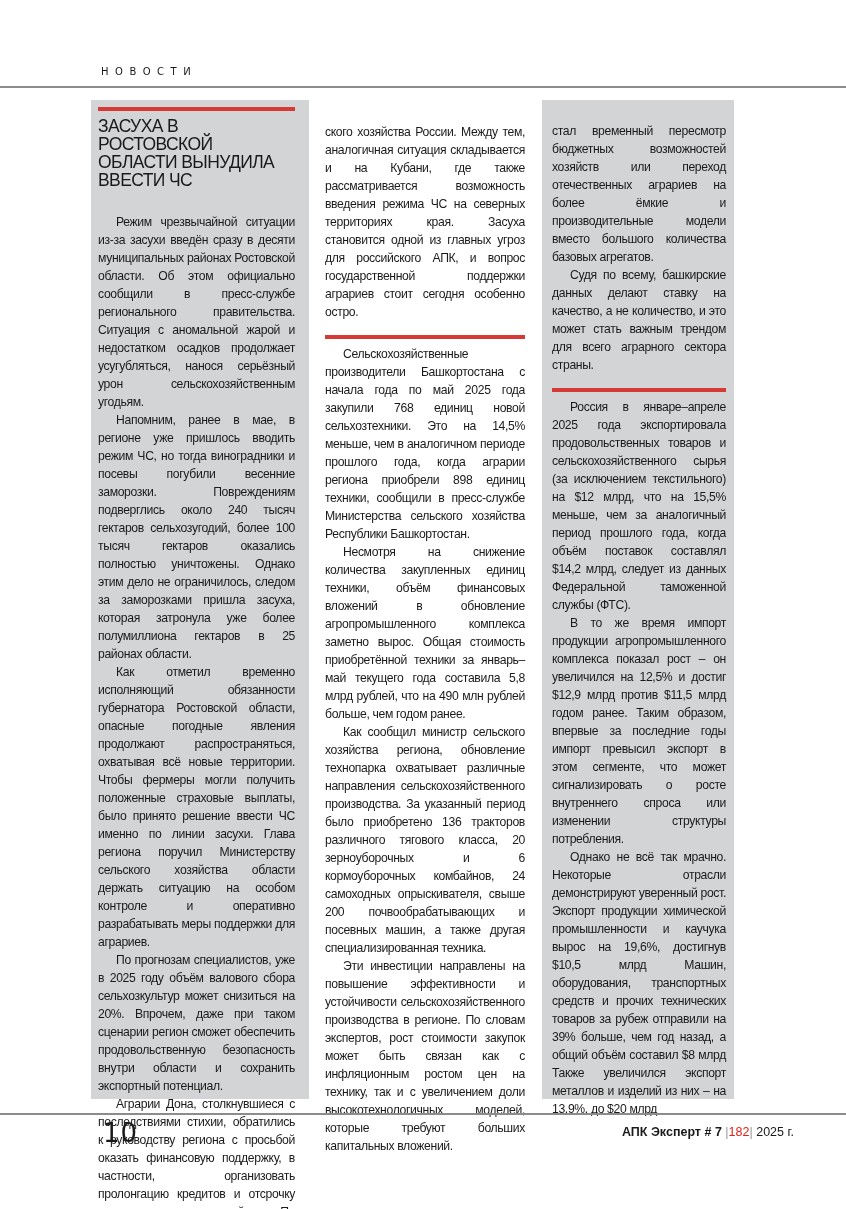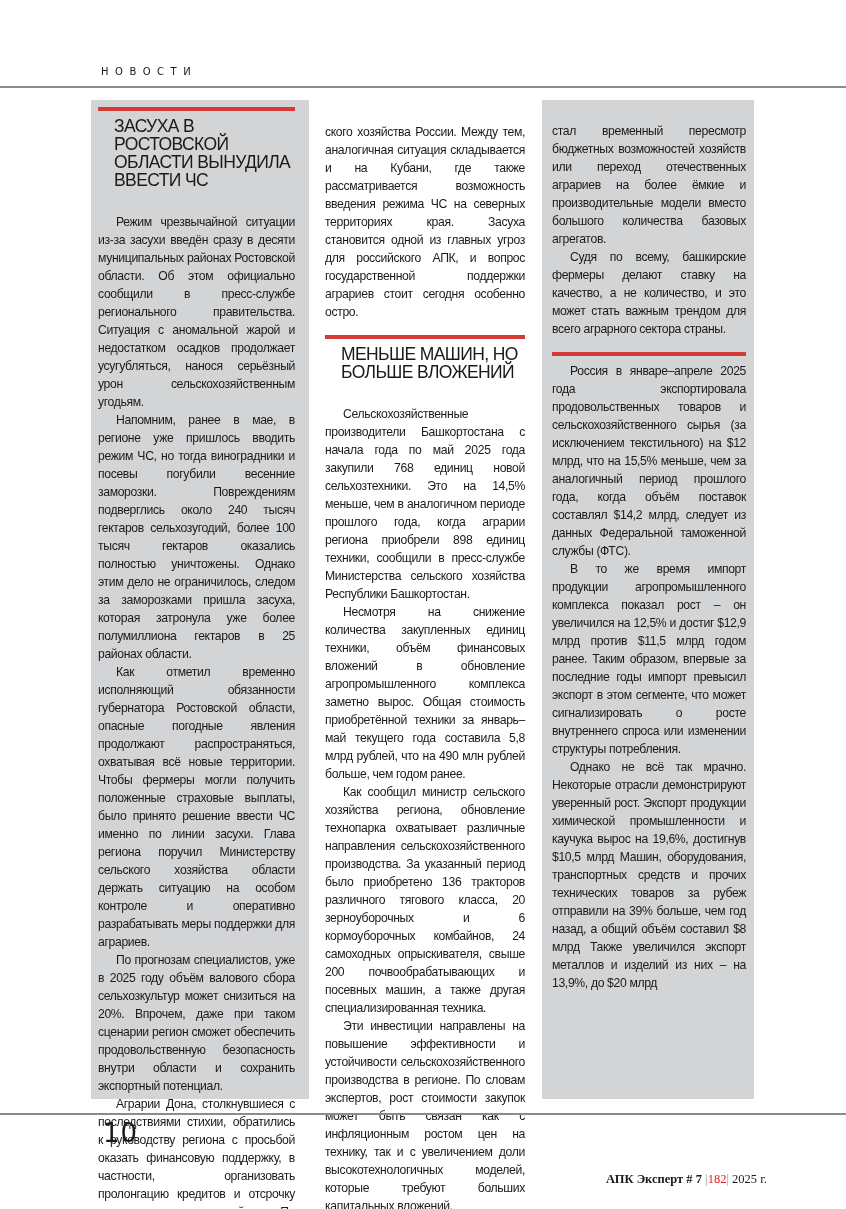--- a/index.html
+++ b/index.html
@@ -12,40 +12,39 @@
     font-size: 10px; letter-spacing: 6.5px; color: #1a1a1a;
     font-family: "DejaVu Sans", sans-serif; font-weight: normal;
   }
   .rule { position: absolute; left: 0; width: 846px; height: 2px; background: #8c8c8c; }
   .rule.top { top: 86px; }
   .rule.bottom { top: 1113px; }
   .col { position: absolute; top: 100px; height: 999px; box-sizing: border-box; }
   .col.gray { background: #d3d4d6; }
   .col1 { left: 91px; width: 218px; padding: 7px 14px 0 7px; }
   .col2 { left: 318px; width: 214px; padding: 23px 7px 0 7px; }
-  .col3 { left: 542px; width: 212px; padding: 22px 8px 16px 10px; }
+  .col3 { left: 542px; width: 192px; padding: 22px 8px 16px 10px; }
   .redbar { height: 4px; background: #d63a36; margin: 0 0 6px 0; }
   .headline {
     font-family: "Liberation Sans Narrow", "Liberation Sans", sans-serif;
     font-size: 17.5px; line-height: 18px; font-weight: normal; color: #1a1a1a;
-    text-transform: uppercase; letter-spacing: -0.6px; margin: 0 0 24px 16px;
+    text-transform: uppercase; letter-spacing: -0.6px; margin: 0 0 24px 0;
   }
   .body-text p {
     margin: 0; font-size: 12.2px; line-height: 18px; text-align: justify;
     text-indent: 18px; letter-spacing: -0.35px; hyphens: manual;
   }
   .spacer { height: 14px; }
   .page-number {
     position: absolute; left: 103px; top: 1118px; font-size: 26px; color: #1a1a1a;
     font-family: "DejaVu Sans", sans-serif; font-weight: normal; letter-spacing: 1px;
   }
   .footer-brand {
-    position: absolute; left: 606px; top: 1125px; font-size: 12.5px; color: #1a1a1a;
-    font-family: Liberation Serif, serif;
-    margin-top: 47px;
+    position: absolute; left: 622px; top: 1125px; font-size: 12.5px; color: #1a1a1a;
+    font-family: Liberation Sans, sans-serif;
   }
   .footer-brand .brand { font-weight: bold; }
   .footer-brand .issue-total { color: #e32118; }
   .footer-brand .sep { color: #999; }
 </style>
 </head>
 <body>
 
 <div class="section-label">НОВОСТИ</div>
 <div class="rule top"></div>
@@ -61,34 +60,33 @@
     <p>Аграрии Дона, столкнувшиеся с последствиями стихии, обратились к руководству региона с просьбой оказать финансовую поддержку, в частности, организовать пролонгацию кредитов и отсрочку лизинговых платежей. По поручению главы региона Минсельхозпрод области уже начал подготовку обращения в федеральное министерство сель-</p>
   </div>
 </div>
 
 <div class="col col2">
   <div class="body-text">
     <p style="text-indent:0">ского хозяйства России. Между тем, аналогичная ситуация складывается и на Кубани, где также рассматривается возможность введения режима ЧС на северных территориях края. Засуха становится одной из главных угроз для российского АПК, и вопрос государственной поддержки аграриев стоит сегодня особенно остро.</p>
   </div>
   <div class="spacer"></div>
   <div class="redbar"></div>
-  <h2 class="headline">Меньше машин, но больше вложений</h2>
   <div class="body-text">
     <p>Сельскохозяйственные производители Башкортостана с начала года по май 2025 года закупили 768 единиц новой сельхозтехники. Это на 14,5% меньше, чем в аналогичном периоде прошлого года, когда аграрии региона приобрели 898 единиц техники, сообщили в пресс-службе Министерства сельского хозяйства Республики Башкортостан.</p>
     <p>Несмотря на снижение количества закупленных единиц техники, объём финансовых вложений в обновление агропромышленного комплекса заметно вырос. Общая стоимость приобретённой техники за январь–май текущего года составила 5,8 млрд рублей, что на 490 млн рублей больше, чем годом ранее.</p>
     <p>Как сообщил министр сельского хозяйства региона, обновление технопарка охватывает различные направления сельскохозяйственного производства. За указанный период было приобретено 136 тракторов различного тягового класса, 20 зерноуборочных и 6 кормоуборочных комбайнов, 24 самоходных опрыскивателя, свыше 200 почвообрабатывающих и посевных машин, а также другая специализированная техника.</p>
     <p>Эти инвестиции направлены на повышение эффективности и устойчивости сельскохозяйственного производства в регионе. По словам экспертов, рост стоимости закупок может быть связан как с инфляционным ростом цен на технику, так и с увеличением доли высокотехнологичных моделей, которые требуют больших капитальных вложений.</p>
 
   </div>
 </div>
 
 <div class="col col3 gray">
   <div class="body-text">
     <p style="text-indent:0">стал временный пересмотр бюджетных возможностей хозяйств или переход отечественных аграриев на более ёмкие и производительные модели вместо большого количества базовых агрегатов.</p>
-    <p>Судя по всему, башкирские фермеры делают ставку на качество, а не количество, и это может стать важным трендом для всего аграрного сектора страны.</p>
+    <p>Судя по всему, башкирские данных делают ставку на качество, а не количество, и это может стать важным трендом для всего аграрного сектора страны.</p>
   </div>
   <div class="spacer"></div>
   <div class="redbar"></div>
   <div class="body-text">
     <p>Россия в январе–апреле 2025 года экспортировала продовольственных товаров и сельскохозяйственного сырья (за исключением текстильного) на $12 млрд, что на 15,5% меньше, чем за аналогичный период прошлого года, когда объём поставок составлял $14,2 млрд, следует из данных Федеральной таможенной службы (ФТС).</p>
     <p>В то же время импорт продукции агропромышленного комплекса показал рост – он увеличился на 12,5% и достиг $12,9 млрд против $11,5 млрд годом ранее. Таким образом, впервые за последние годы импорт превысил экспорт в этом сегменте, что может сигнализировать о росте внутреннего спроса или изменении структуры потребления.</p>
     <p>Однако не всё так мрачно. Некоторые отрасли демонстрируют уверенный рост. Экспорт продукции химической промышленности и каучука вырос на 19,6%, достигнув $10,5 млрд Машин, оборудования, транспортных средств и прочих технических товаров за рубеж отправили на 39% больше, чем год назад, а общий объём составил $8 млрд Также увеличился экспорт металлов и изделий из них – на 13,9%, до $20 млрд</p>
 
   </div>
 </div>

